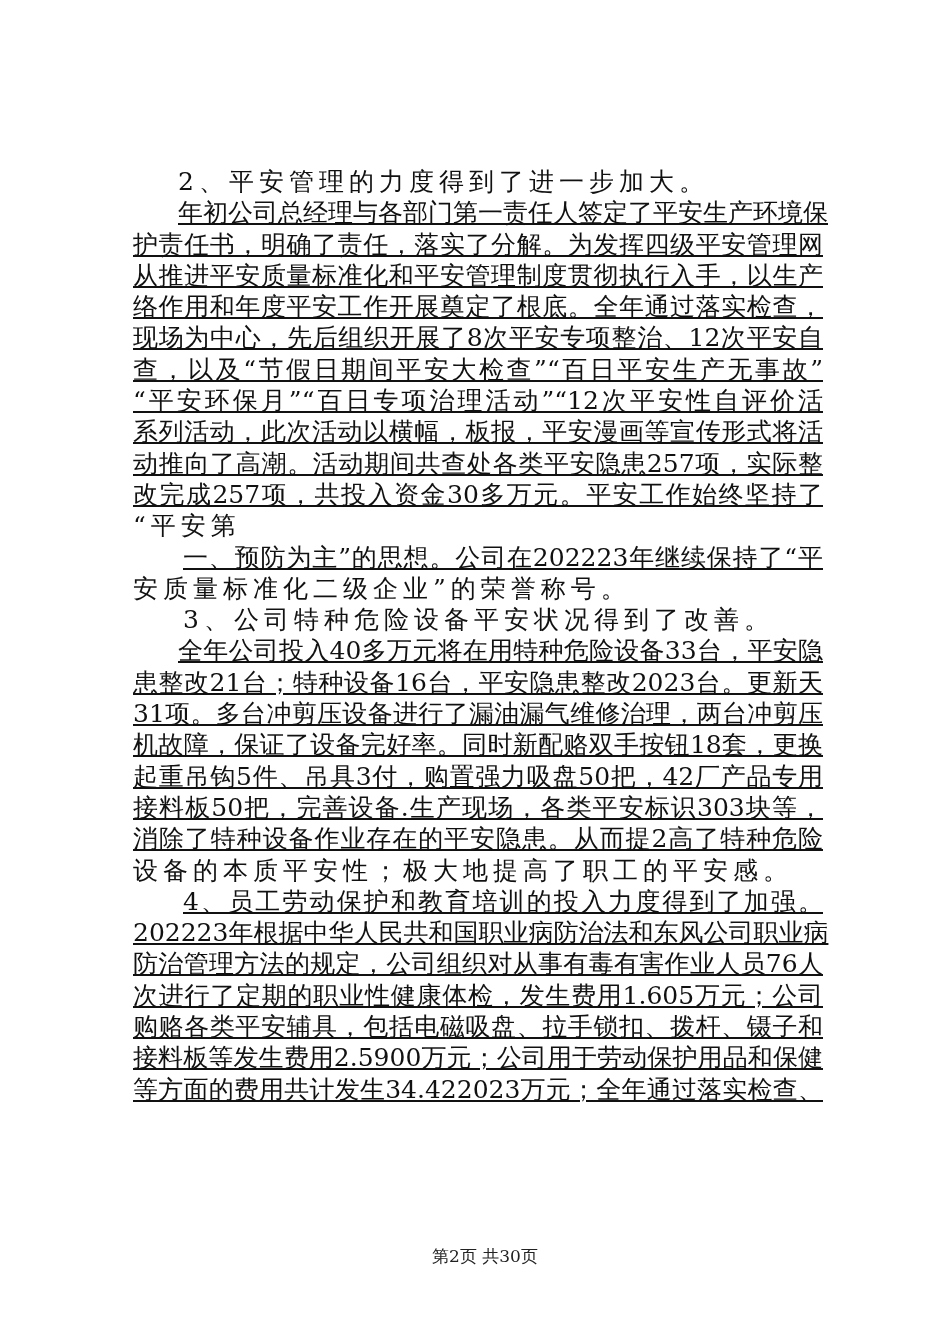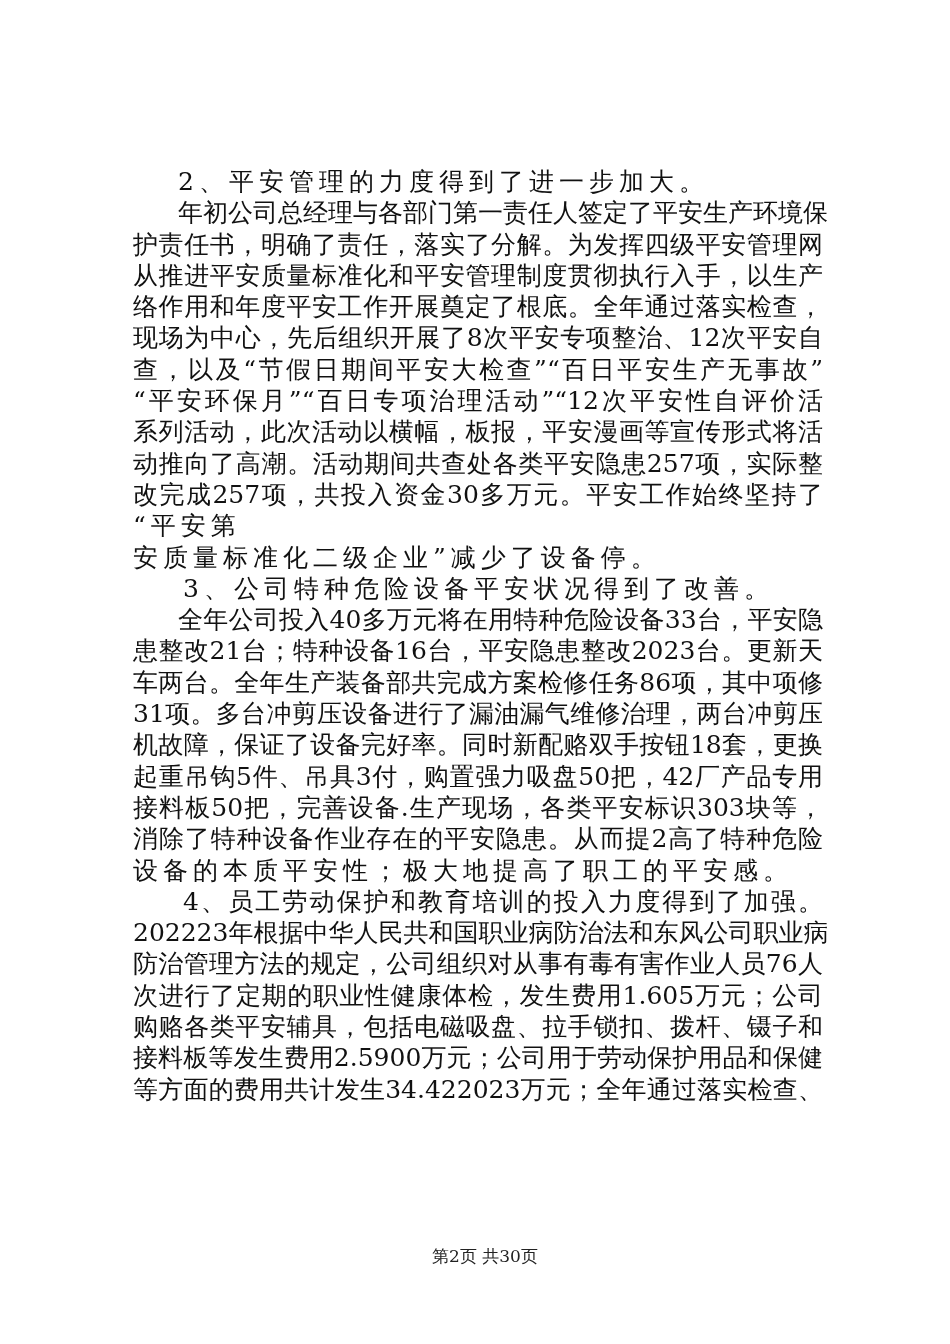--- a/index.html
+++ b/index.html
@@ -2,21 +2,21 @@
 <html><head>
 <meta charset="utf-8">
 <style>
   html, body { margin: 0; padding: 0; background: #ffffff; }
   body { width: 950px; height: 1344px; position: relative; overflow: hidden;
          font-family: "DejaVu Serif", "Liberation Serif", serif; color: #111; }
   .page { position: absolute; left: 0; top: 0; width: 950px; height: 1040px; background: #fff; }
   .body-text { position: absolute; left: 133px; top: 166px; width: 690px; }
   .line { height: 31.3px; line-height: 31.3px; font-size: 25px; white-space: nowrap;
           overflow: visible; }
-  .line.full { text-align: justify; text-align-last: justify; }
+  .line.full { text-align: justify; text-align-last: justify; text-decoration: underline; }
   .line.indent { padding-left: 45px; }
   .line.indent2 { padding-left: 50px; }
   .line.short { text-align: left; letter-spacing: 5px; }
   .footer { position: absolute; left: 0; width: 950px; top: 1245px; text-align: center;
             font-size: 17px; color: #222; margin-left: 10px; }
 </style>
 </head>
 <body>
 
 <div class="page">
@@ -26,25 +26,25 @@
       <div class="line full">护责任书，明确了责任，落实了分解。为发挥四级平安管理网</div>
       <div class="line full">从推进平安质量标准化和平安管理制度贯彻执行入手，以生产</div>
       <div class="line full">络作用和年度平安工作开展奠定了根底。全年通过落实检查，</div>
       <div class="line full">现场为中心，先后组织开展了8次平安专项整治、12次平安自</div>
       <div class="line full">查，以及“节假日期间平安大检查”“百日平安生产无事故”</div>
       <div class="line full">“平安环保月”“百日专项治理活动”“12次平安性自评价活</div>
       <div class="line full">系列活动，此次活动以横幅，板报，平安漫画等宣传形式将活</div>
       <div class="line full">动推向了高潮。活动期间共查处各类平安隐患257项，实际整</div>
       <div class="line full">改完成257项，共投入资金30多万元。平安工作始终坚持了</div>
       <div class="line short">“平安第</div>
-      <div class="line short">安质量标准化二级企业”减少了设备停。</div>
+      <div class="line indent2 full">一、预防为主”的思想。公司在202223年继续保持了“平</div>
+      <div class="line short">安质量标准化二级企业”的荣誉称号。</div>
       <div class="line indent2 short">3、公司特种危险设备平安状况得到了改善。</div>
       <div class="line indent full">全年公司投入40多万元将在用特种危险设备33台，平安隐</div>
       <div class="line full">患整改21台；特种设备16台，平安隐患整改2023台。更新天</div>
-      <div class="line full">车两台。全年生产装备部共完成方案检修任务86项，其中项修</div>
       <div class="line full">31项。多台冲剪压设备进行了漏油漏气维修治理，两台冲剪压</div>
       <div class="line full">机故障，保证了设备完好率。同时新配赂双手按钮18套，更换</div>
       <div class="line full">起重吊钩5件、吊具3付，购置强力吸盘50把，42厂产品专用</div>
       <div class="line full">接料板50把，完善设备.生产现场，各类平安标识303块等，</div>
       <div class="line full">消除了特种设备作业存在的平安隐患。从而提2高了特种危险</div>
       <div class="line short">设备的本质平安性；极大地提高了职工的平安感。</div>
       <div class="line indent2 full">4、员工劳动保护和教育培训的投入力度得到了加强。</div>
       <div class="line full">202223年根据中华人民共和国职业病防治法和东风公司职业病</div>
       <div class="line full">防治管理方法的规定，公司组织对从事有毒有害作业人员76人</div>
       <div class="line full">次进行了定期的职业性健康体检，发生费用1.605万元；公司</div>

